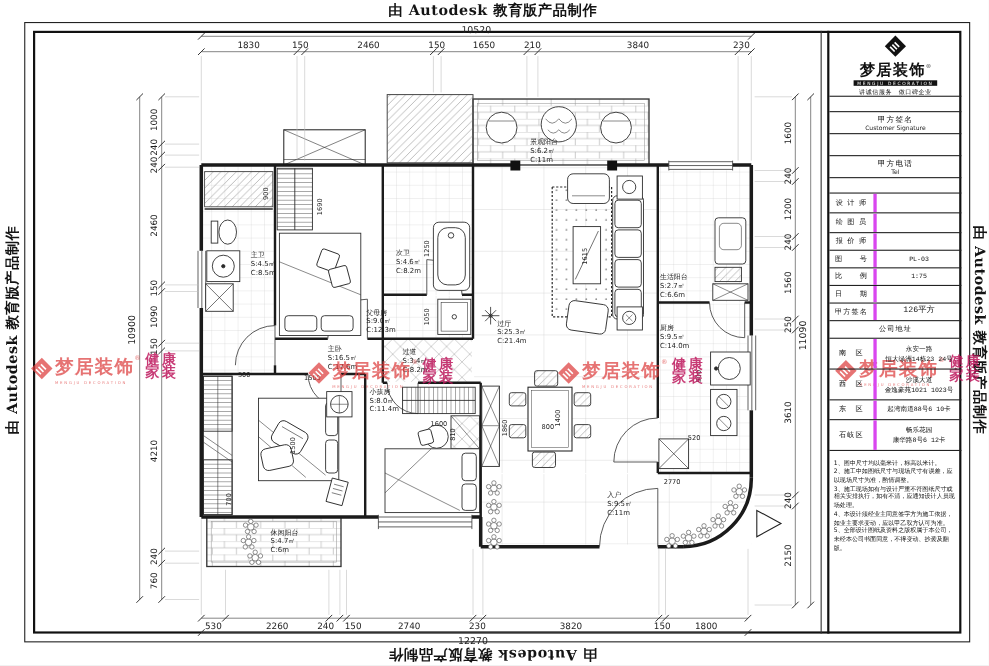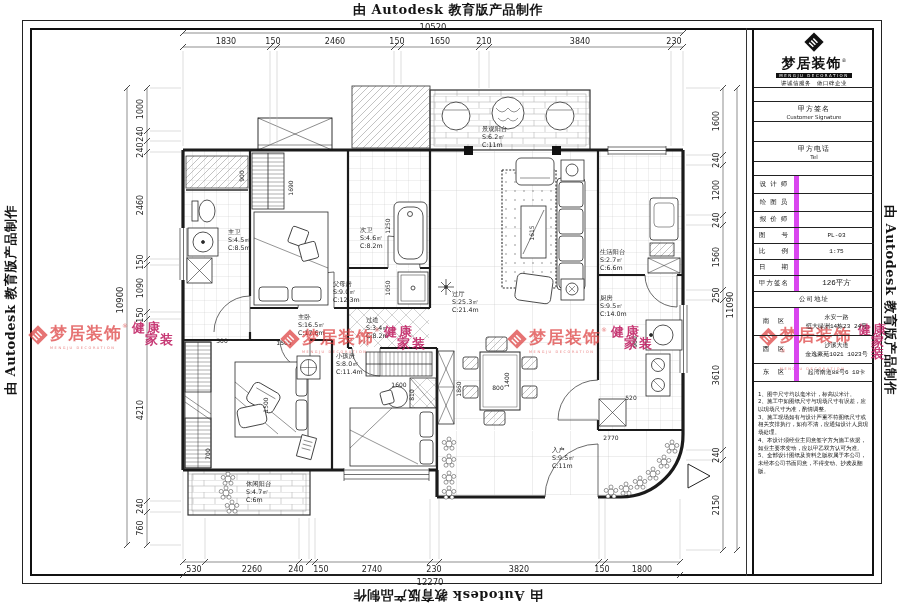--- a/index.html
+++ b/index.html
@@ -10,32 +10,32 @@
   .adw{position:absolute;width:212px;height:16px;text-align:center;white-space:nowrap;
        font-family:"DejaVu Serif",serif;font-weight:700;font-size:13px;color:#141414;letter-spacing:.5px}
   
   .frame{position:absolute;box-sizing:border-box}
   
   .wm{position:absolute;display:flex;align-items:flex-start;opacity:.85}
   .wm-cn{font-size:17px;font-weight:700;color:rgba(221,62,62,.85);letter-spacing:1px;white-space:nowrap}
   .wm-r{font-size:6px;color:rgba(221,62,62,.85);vertical-align:top}
   .wm-sub{font-size:3.5px;color:rgba(221,62,62,.8);letter-spacing:1.6px;margin-top:1px;white-space:nowrap}
   .wm-gray{margin-left:4px;font-weight:700;font-size:13px;color:#be185d;line-height:12px;letter-spacing:2px}
-  .wm-gray div:nth-child(2){margin-left:13px}
+  .wm-gray div:nth-child(2){}
   
   #tb{position:absolute;left:752px;top:28px;width:122px;height:548px;box-sizing:border-box;
       border-left:2px solid #111;display:flex;flex-direction:column;background:transparent;
       font-family:"DejaVu Serif",serif;color:#111}
   #tb-thin{position:absolute;left:746px;top:28px;width:0;height:548px;border-left:1px solid #333}
   .tr{box-sizing:border-box;border-bottom:1px solid #222;flex:0 0 auto;display:flex;
       flex-direction:column;align-items:center;justify-content:center;text-align:center;overflow:hidden}
   .tr .cn{font-size:7px;letter-spacing:1px}
   .tr .en{font-size:5.5px;color:#222;font-family:"DejaVu Sans",sans-serif}
   .trrow{flex-direction:row;justify-content:flex-start;padding:0}
-  .trrow .lab{width:40px;flex:0 0 40px;border-right:5px solid #d946ef;align-self:stretch;display:flex;
+  .trrow .lab{width:40px;flex:0 0 40px;border-right:3px solid #d946ef;align-self:stretch;display:flex;
       align-items:center;justify-content:center;font-size:6.5px;letter-spacing:1px}
   .trrow .val{flex:1;display:flex;flex-direction:column;align-items:center;justify-content:center;
       font-size:6px;font-family:Liberation Mono, monospace;line-height:1.5}
   .big{font-size:11px;letter-spacing:2px}
   .mono{font-family:"DejaVu Sans",sans-serif;font-size:9px}
   #notes{font-family:"DejaVu Sans",sans-serif;font-size:5.5px;line-height:1.4;text-align:left;
          padding:3px 4px;color:#111}
   #logo-cell{justify-content:flex-start;padding-top:3px}
   .logo-cn{font-size:14px;font-weight:700;letter-spacing:1px;line-height:14px}
   .logo-bar{background:#111;color:#fff;font-size:4px;letter-spacing:1.5px;padding:0 3px;
@@ -572,20 +572,27 @@
           <div>沙溪大道</div>
           <div>金逸豪苑1021 1023号</div>
         </div>
     </div>
     <div class="tr trrow" style="height:18px">
       <div class="lab">东　区</div>
       <div class="val">
           <div>起湾南道88号6 10卡</div>
         </div>
     </div>
+    <div class="tr trrow" style="height:28px">
+      <div class="lab">石岐区</div>
+      <div class="val">
+          <div>畅乐花园</div>
+          <div>康华路8号6 12卡</div>
+        </div>
+    </div>
     <div class="tr" id="notes" style="height:102px;border-bottom:none;align-items:flex-start">
       <div>1、图中尺寸均以毫米计，标高以米计。</div>
       <div>2、施工中如图纸尺寸与现场尺寸有误差，应以现场尺寸为准，酌情调整。</div>
       <div>3、施工现场如有与设计严重不符图纸尺寸或相关安排执行，如有不清，应通知设计人员现场处理。</div>
       <div>4、本设计须经业主同意签字方为施工依据，如业主要求变动，应以甲乙双方认可为准。</div>
       <div>5、全部设计图纸及资料之版权属于本公司，未经本公司书面同意，不得变动、抄袭及翻版。</div>
     </div>
   </div>
 
 </div>

